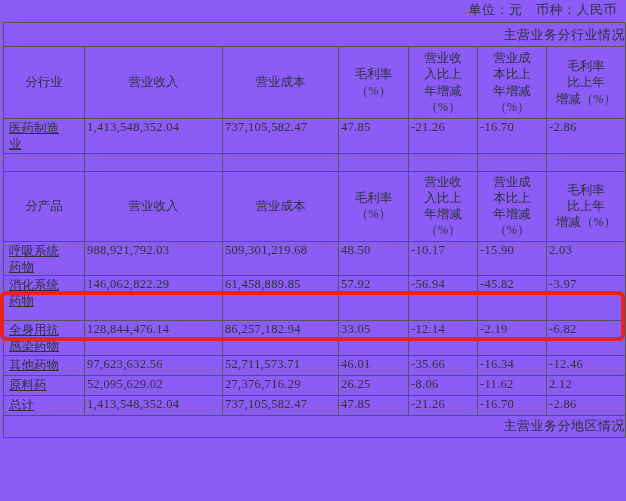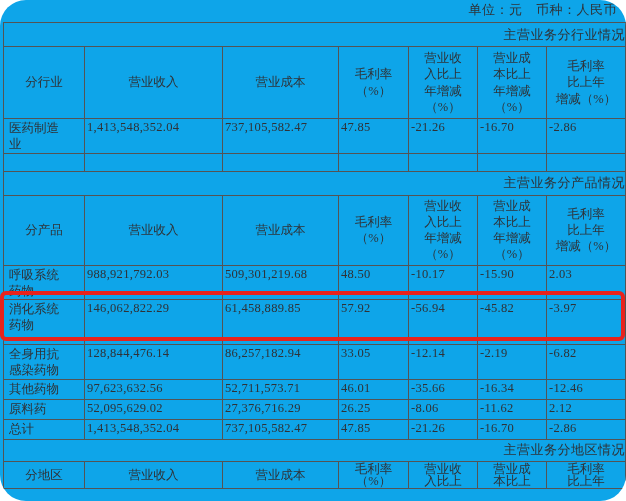--- a/index.html
+++ b/index.html
@@ -4,21 +4,21 @@
 <style>
   * { margin:0; padding:0; box-sizing:border-box; }
   html,body { background:#ffffff; }
   body {
     width:626px; height:501px;
     font-family:"Liberation Serif","DejaVu Serif",serif;
     color:#2f3237;
     position:relative;
     overflow:hidden;
   }
-  .page { position:relative; width:626px; height:501px; background:#0ea5e9; overflow:hidden;border-radius:26px; }
+  .page { position:relative; width:626px; height:501px; background:#8b5cf6; overflow:hidden; }
 
   .unit-line {
     position:absolute; top:1px; right:9px;
     font-size:13px; letter-spacing:0.5px;
     white-space:pre;
   }
 
   table.fin {
     position:absolute; top:22px; left:3px;
     width:622px; border-collapse:collapse; table-layout:fixed;
@@ -38,21 +38,21 @@
     white-space:pre-line; line-height:1.3;
     font-size:12.5px;
   }
   tr.hdr3 td {
     text-align:center; vertical-align:middle;
     white-space:pre-line; line-height:1.0;
     font-size:12.5px; padding-top:1px;
   }
   td.name {
     text-align:left; padding:1px 3px 0 5px;
-    white-space:pre-line; font-size:13px; line-height:1.3;
+    white-space:pre-line; font-size:13px; line-height:1.3;text-decoration:underline;
   }
   td.num {
     text-align:left; padding:1px 7px 0 2px;
     letter-spacing:0.3px;
   }
 
   tr.h-title  { height:24px; }
   tr.h-head1  { height:72px; }
   tr.h-ind    { height:32px; }
   tr.h-empty  { height:18px; }
@@ -125,23 +125,20 @@
     <tr class="h-empty">
       <td></td>
           <td></td>
           <td></td>
       <td></td>
           <td></td>
           <td></td>
       <td></td>
     </tr>
 
-    <tr class="section-title h-title">
-      <td colspan="7">主营业务分产品情况</td>
-    </tr>
     <tr class="hdr h-head2">
       <td>分产品</td>
       <td>营业收入</td>
       <td>营业成本</td>
       <td>毛利率
 （%）</td>
       <td>营业收
 入比上
 年增减
 （%）</td>
@@ -207,30 +204,17 @@
       <td class="num">737,105,582.47</td>
       <td class="num">47.85</td>
       <td class="num">-21.26</td>
       <td class="num">-16.70</td>
       <td class="num">-2.86</td>
     </tr>
 
     <tr class="section-title h-title3">
       <td colspan="7">主营业务分地区情况</td>
     </tr>
-    <tr class="hdr3 h-head3">
-      <td>分地区</td>
-      <td>营业收入</td>
-      <td>营业成本</td>
-      <td>毛利率
-（%）</td>
-      <td>营业收
-入比上</td>
-      <td>营业成
-本比上</td>
-      <td>毛利率
-比上年</td>
-    </tr>
   </tbody>
     </table>
 
   <div class="highlight-box" style="border-color: rgb(232, 35, 28);"></div>
 </div>
 
 </body></html>

